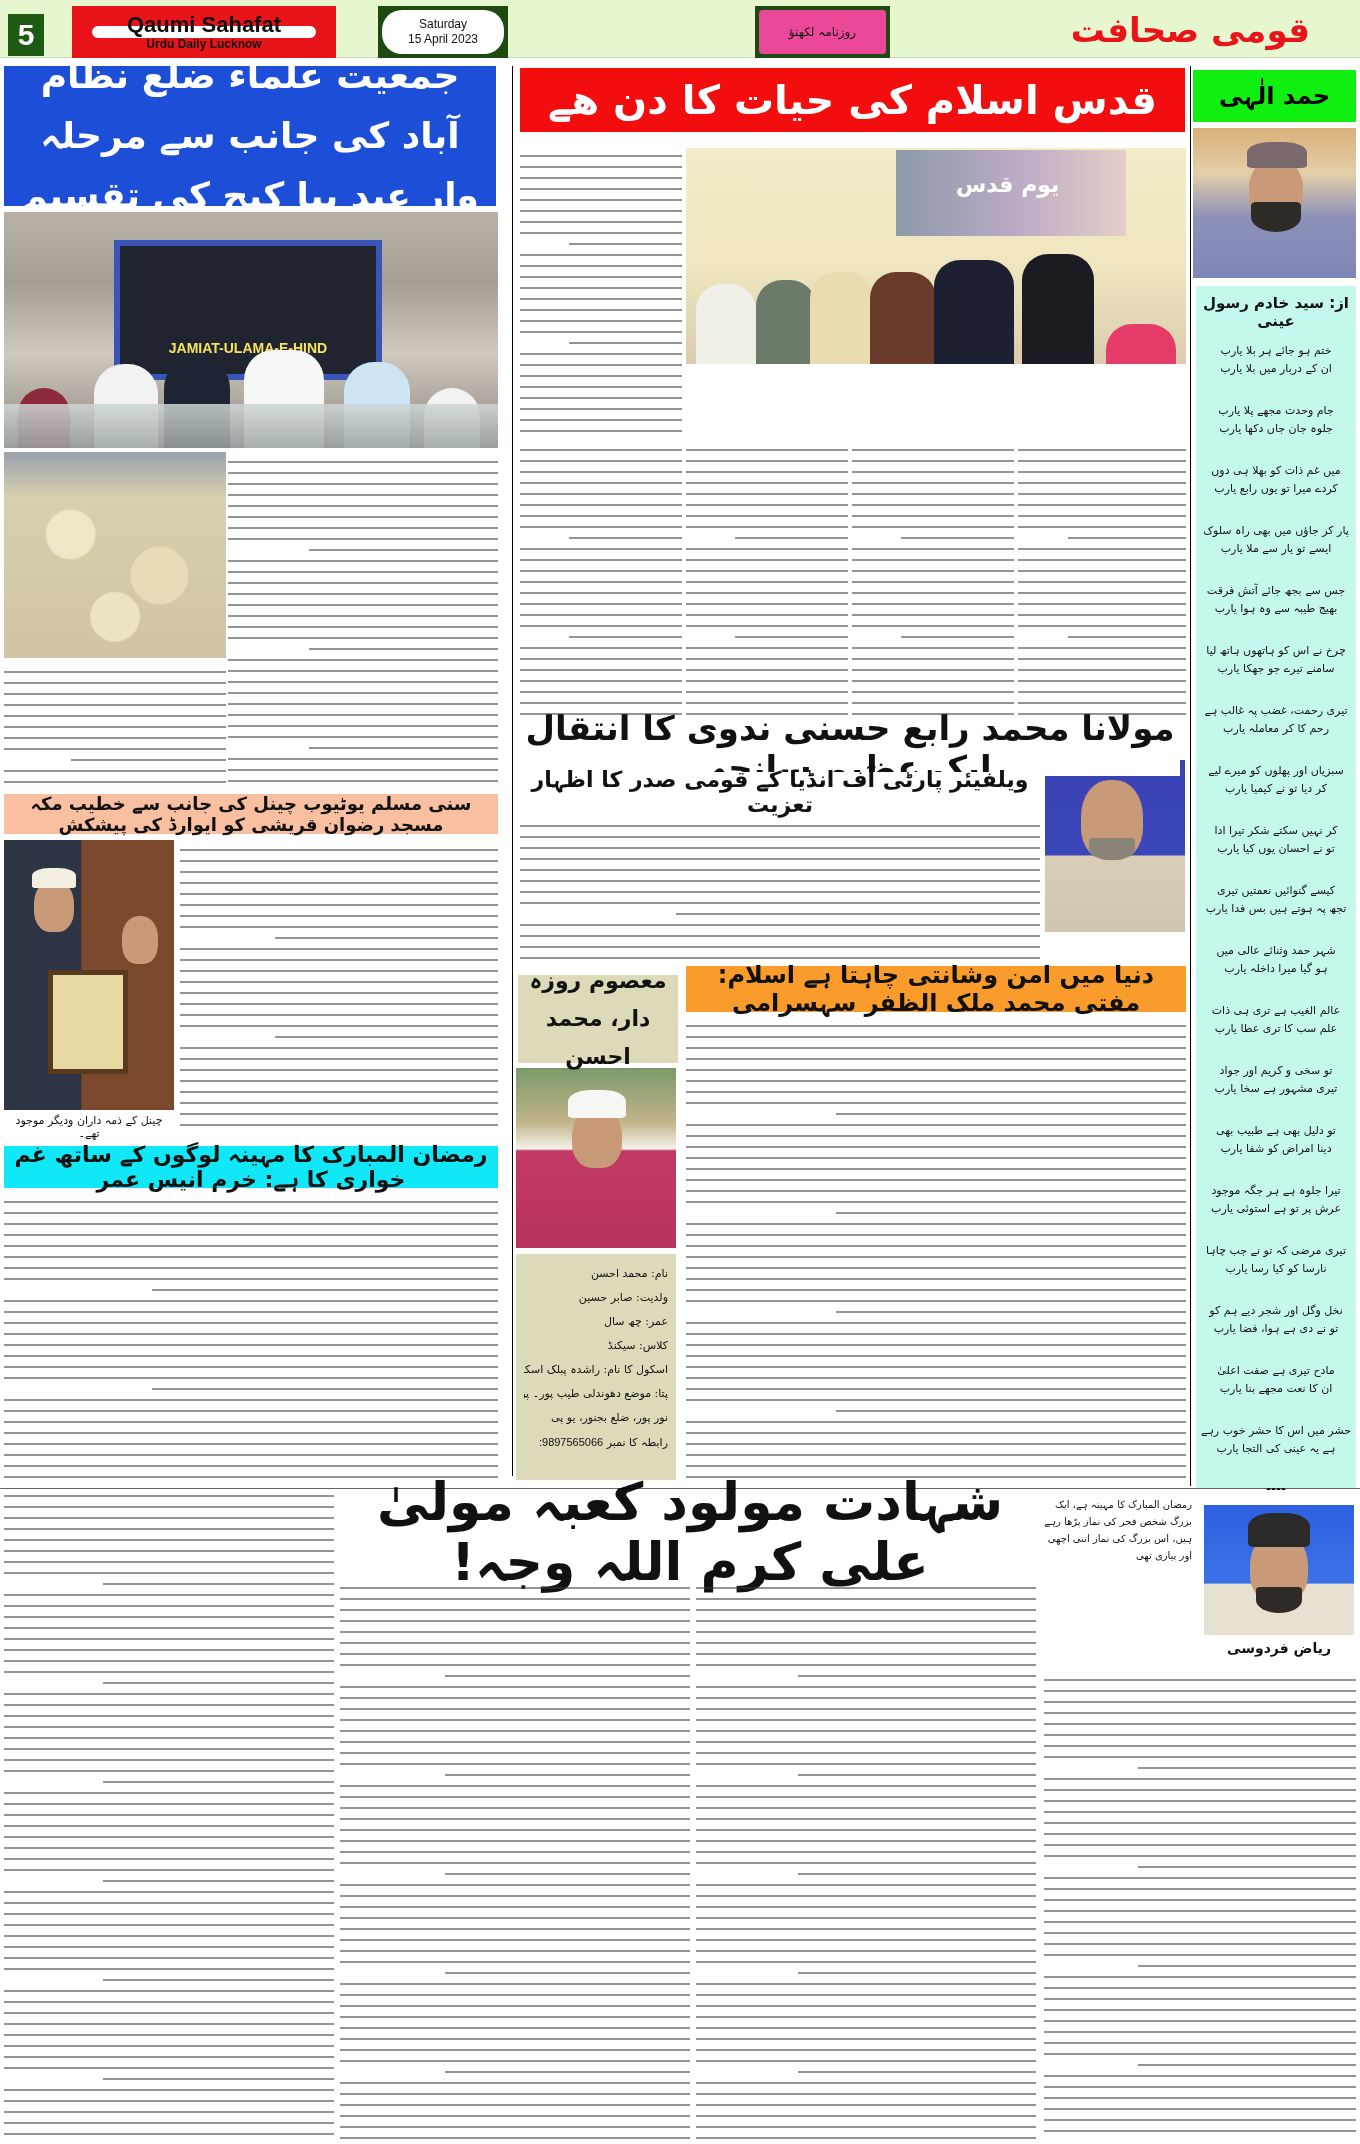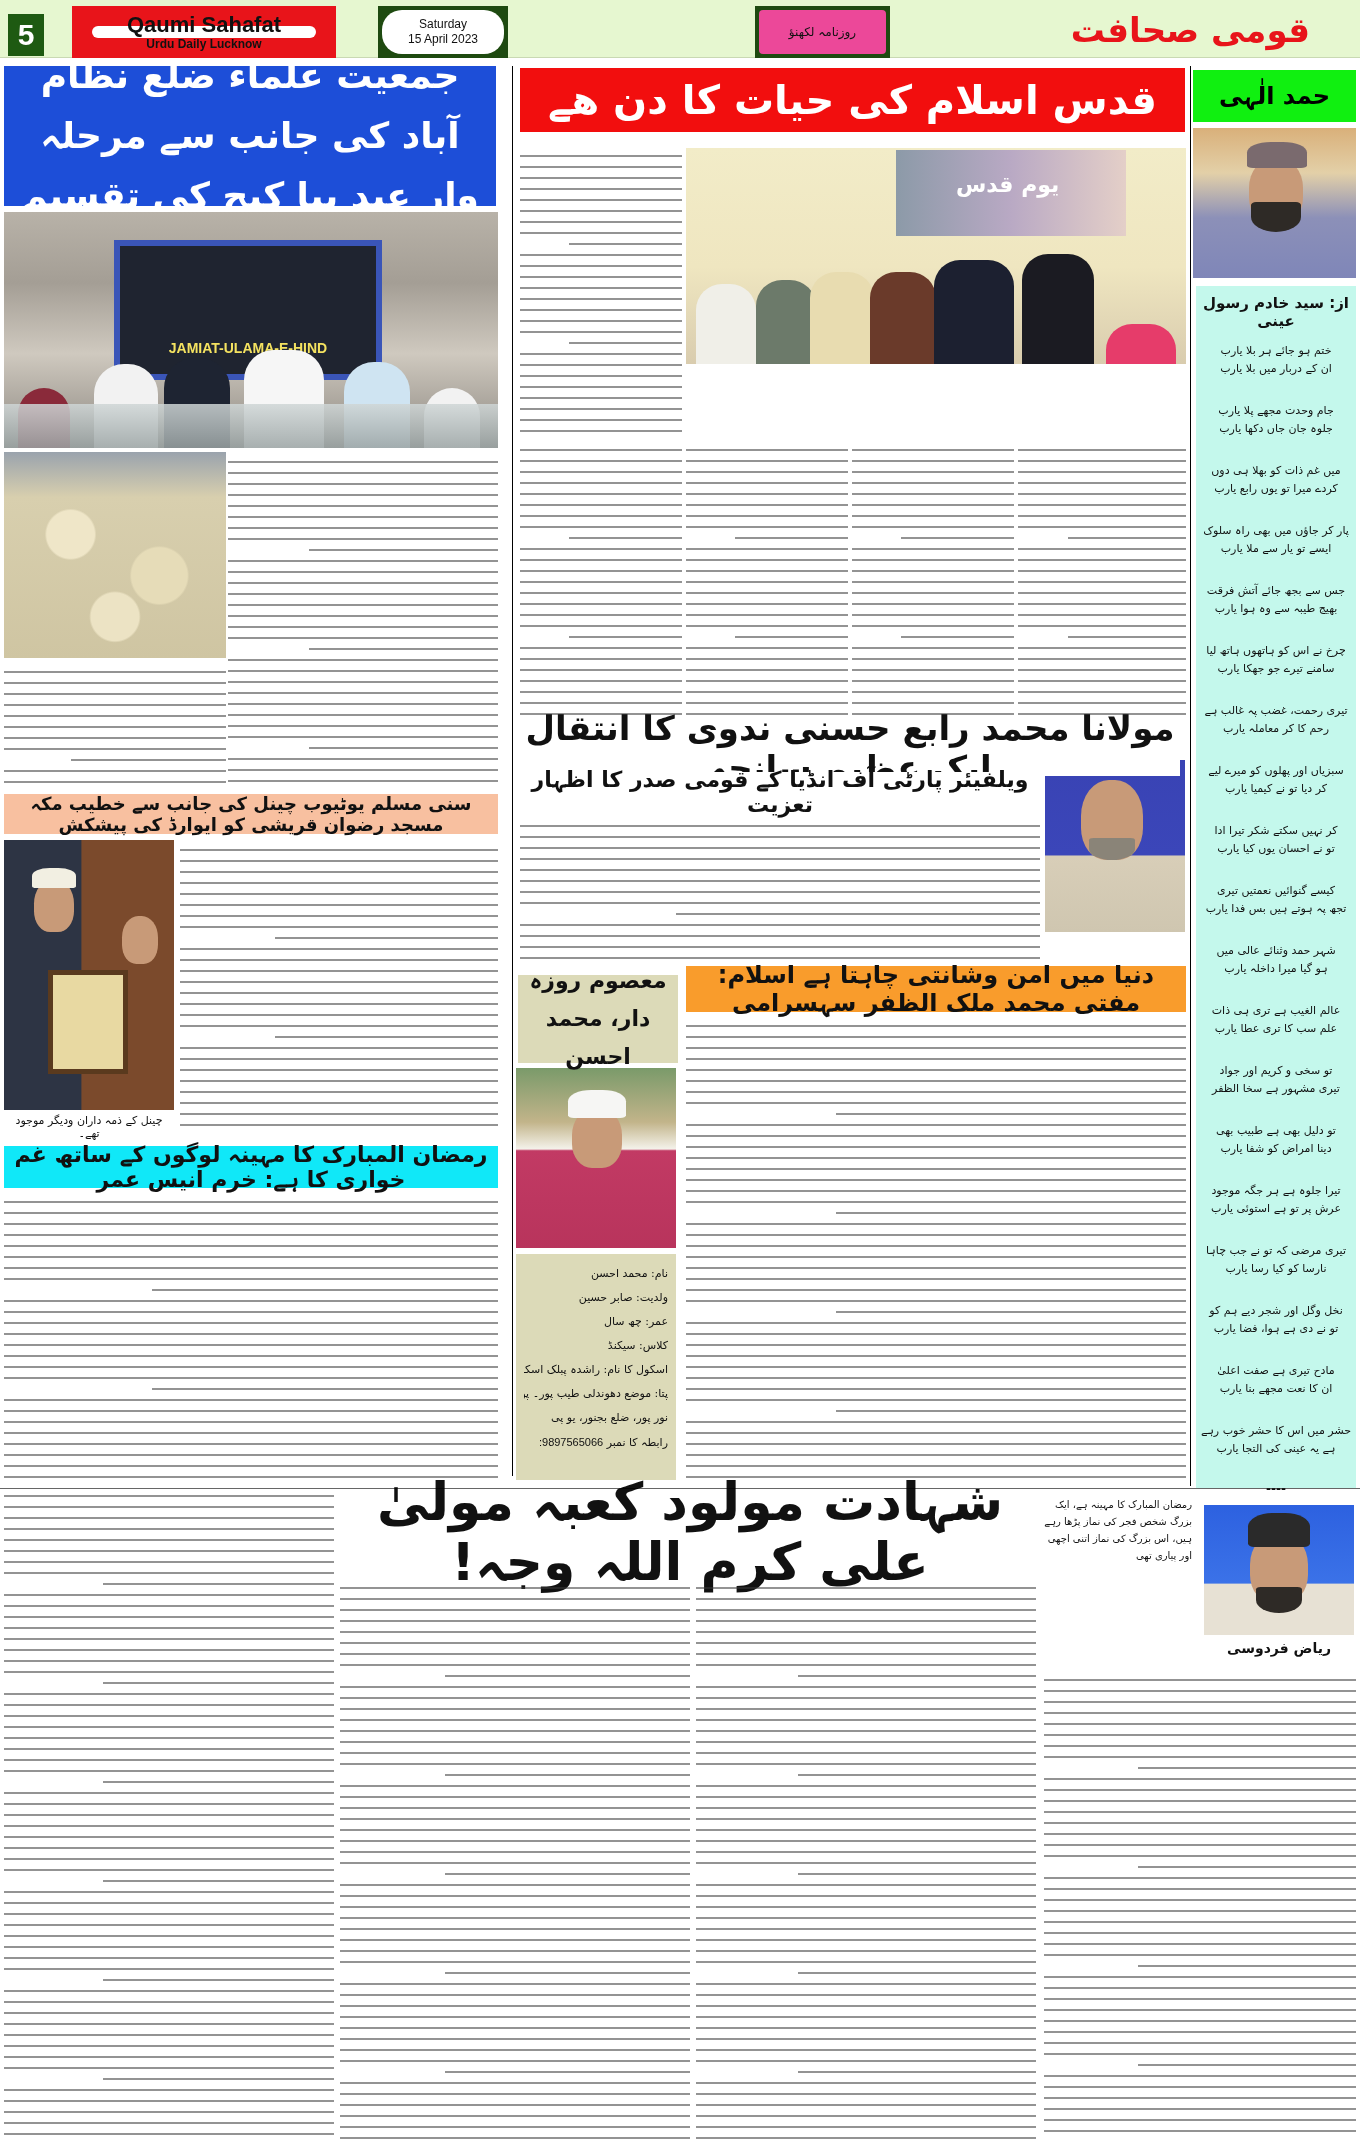--- a/index.html
+++ b/index.html
@@ -221,21 +221,21 @@
       <div class="stanza">
         <div>شہر حمد وثنائے عالی میں</div>
         <div>ہو گیا میرا داخلہ یارب</div>
       </div>
       <div class="stanza">
         <div>عالم الغیب ہے تری ہی ذات</div>
         <div>علم سب کا تری عطا یارب</div>
       </div>
       <div class="stanza">
         <div>تو سخی و کریم اور جواد</div>
-        <div>تیری مشہور ہے سخا الظفر</div>
+        <div>تیری مشہور ہے سخا یارب</div>
       </div>
       <div class="stanza">
         <div>تو دلیل بھی ہے طبیب بھی</div>
         <div>دینا امراض کو شفا یارب</div>
       </div>
       <div class="stanza">
         <div>تیرا جلوہ ہے ہر جگہ موجود</div>
         <div>عرش پر تو ہے استوئی یارب</div>
       </div>
       <div class="stanza">

